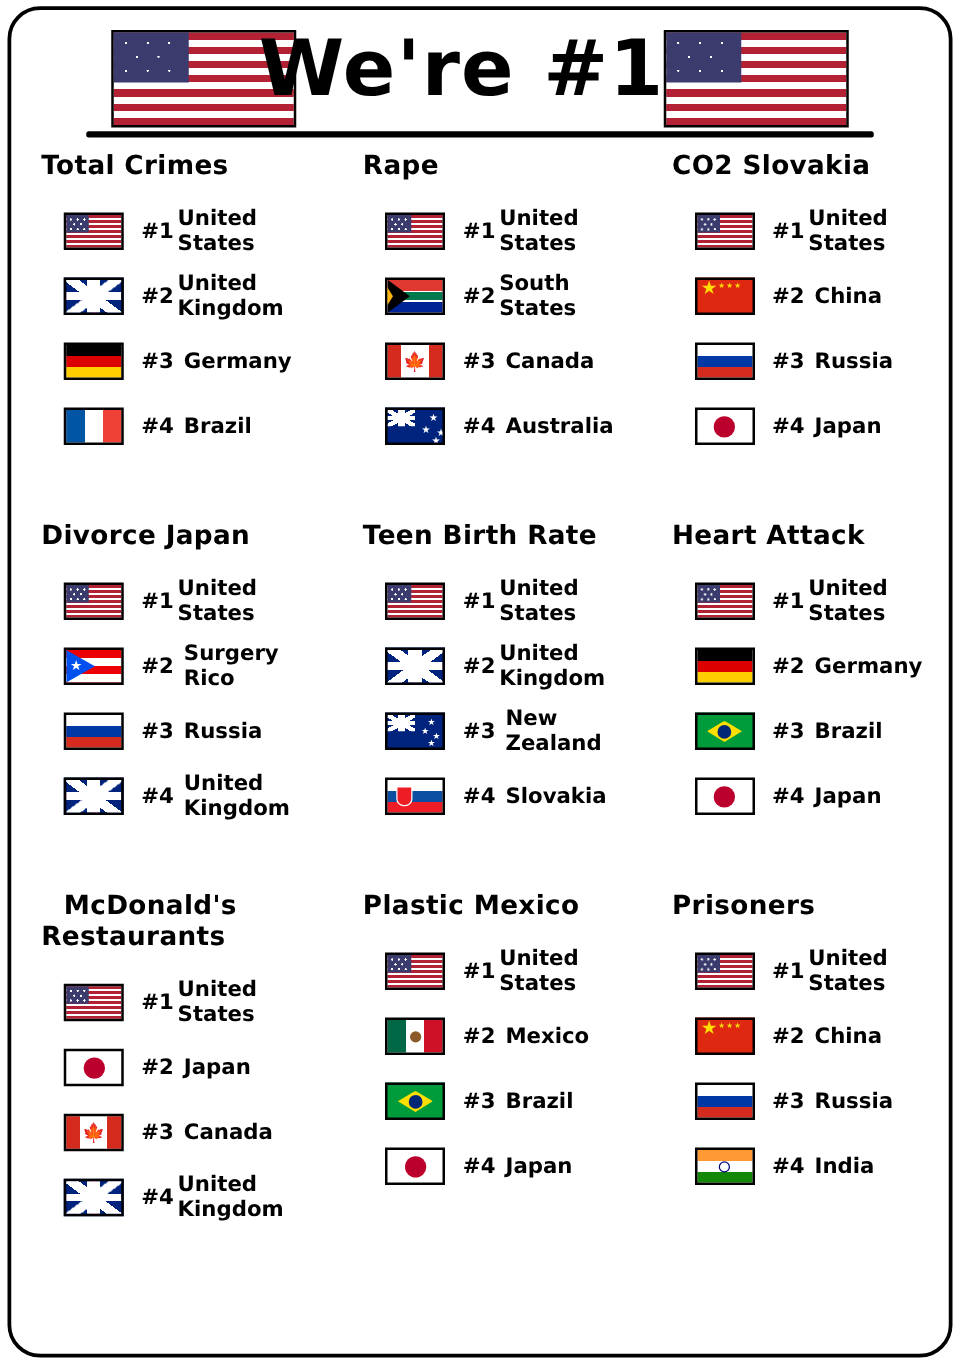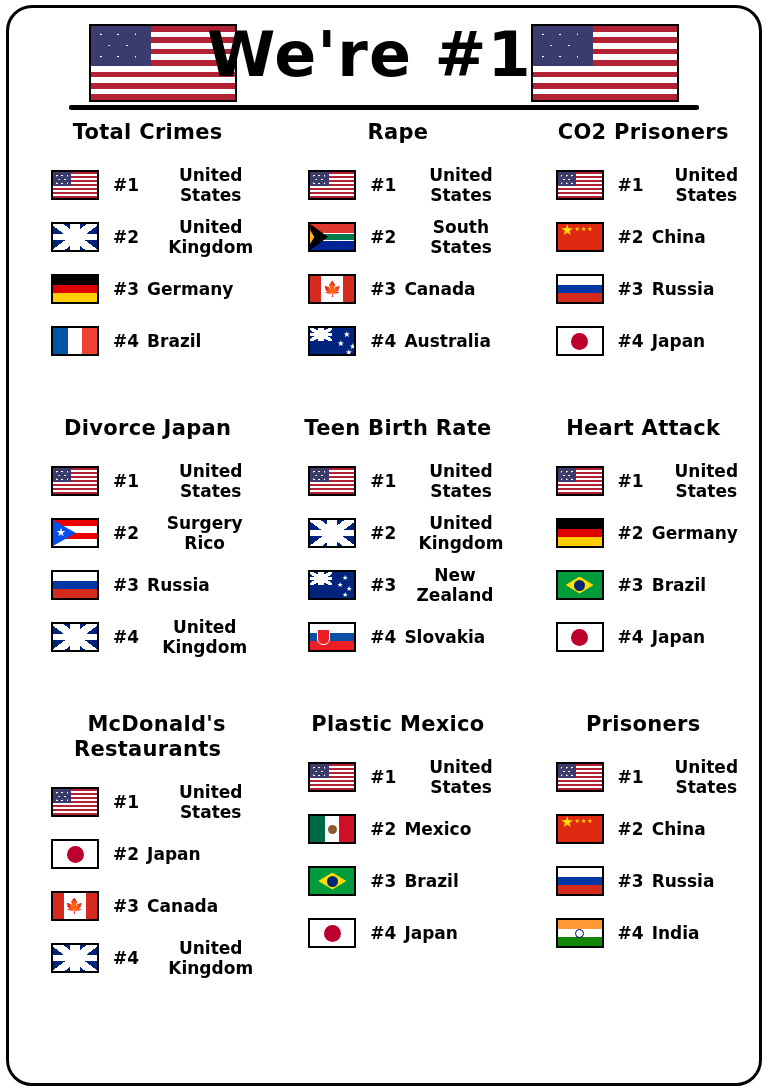--- a/index.html
+++ b/index.html
@@ -75,21 +75,20 @@
     box-sizing: border-box;
   }
   .row {
     display: flex;
     height: 296px;
   }
   .cell {
     width: 33.33%;
     box-sizing: border-box;
     padding-left: 10px;
-    text-align: center;
   }
   .cell.c1 { padding-left: 12px; }
   .cell.c2 { padding-left: 26px; }
   .cell.c3 { padding-left: 30px; }
 
   .cat-title {
     font-size: 21px;
     font-weight: bold;
     color: #000000;
     letter-spacing: 0.3px;
@@ -121,21 +120,21 @@
     color: #000000;
     margin-left: 14px;
     flex: 0 0 auto;
   }
   .country {
     font-size: 17px;
     font-weight: 600;
     color: #000000;
     margin-left: 8px;
   }
-  .country.tight { margin-left: 20px; }
+  .country.tight { margin-left: 3px; }
 
   
   .f-us {
     background:
       repeating-linear-gradient(to bottom,
         #b22234 0, #b22234 7.7%, #ffffff 7.7%, #ffffff 15.4%);
   }
   .f-us::before {
     content: "";
     position: absolute;
@@ -437,21 +436,21 @@
           <div class="country">Canada</div>
         </div>
         <div class="entry">
           <div class="flagbox f-au"></div>
           <div class="rank">#4</div>
           <div class="country">Australia</div>
         </div>
       </div>
 
       <div class="cell c3">
-        <div class="cat-title">CO2 Prisoners</div>
+        <div class="cat-title">CO2 Slovakia</div>
         <div class="entry">
           <div class="flagbox f-us"></div>
           <div class="rank">#1</div>
           <div class="country tight">United States</div>
         </div>
         <div class="entry">
           <div class="flagbox f-cn"></div>
           <div class="rank">#2</div>
           <div class="country">China</div>
         </div>

